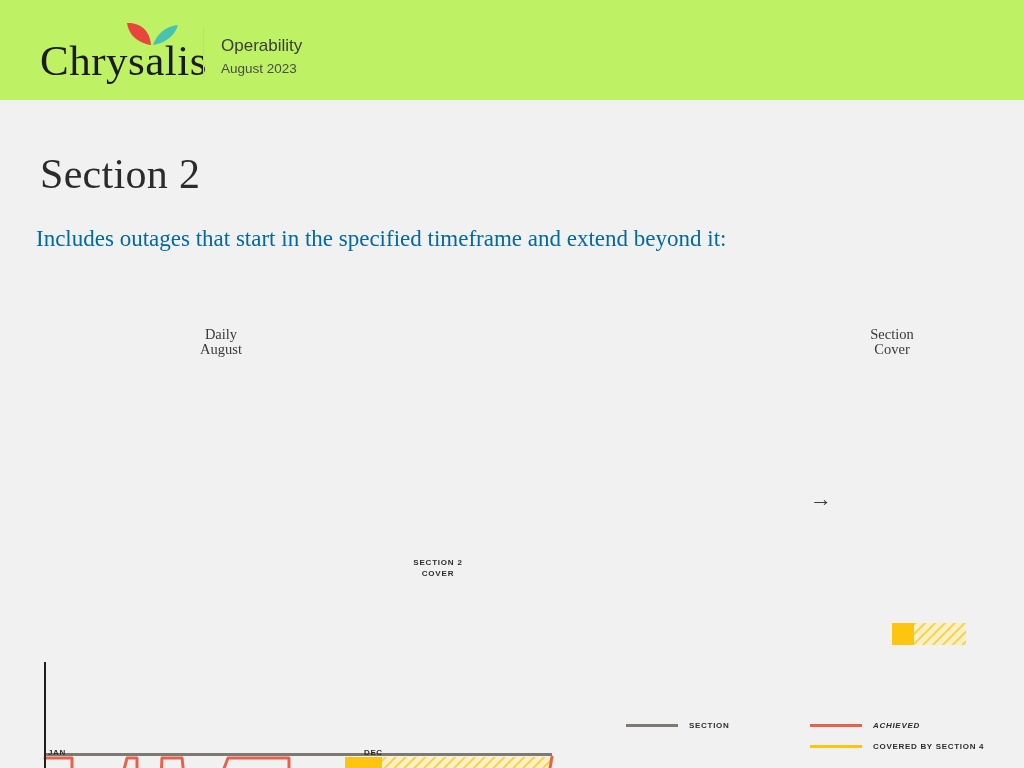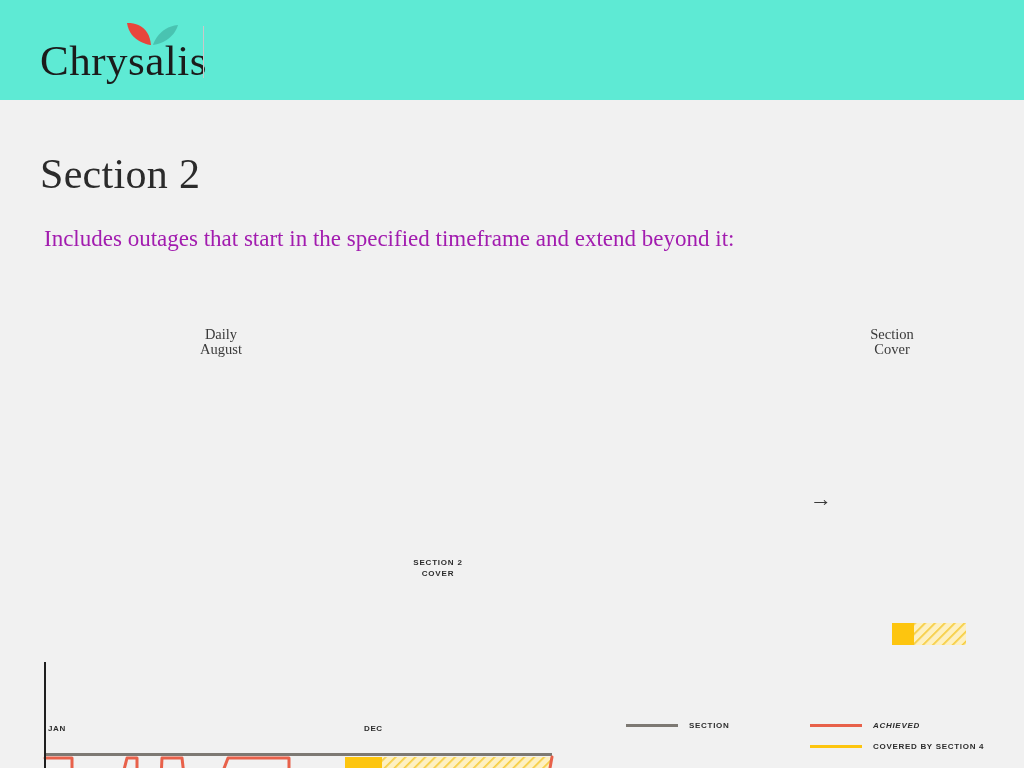--- a/index.html
+++ b/index.html
@@ -14,21 +14,21 @@
     overflow: hidden;
     position: relative;
   }
 
   
   .header {
     position: absolute;
     left: 0; top: 0;
     width: 1024px;
     height: 100px;
-    background: #5eead4;
+    background: #bef264;
     box-sizing: border-box;
   }
   .brand {
     position: absolute;
     left: 40px;
     top: 8px;
     width: 160px;
     height: 82px;
   }
   .brand-leaves {
@@ -77,25 +77,25 @@
     position: absolute;
     left: 40px;
     top: 150px;
     font-family: "Liberation Serif", serif;
     font-size: 42px;
     color: #2b2b2b;
     letter-spacing: 0.3px;
   }
   .slide-subtitle {
     position: absolute;
-    left: 44px;
+    left: 36px;
     top: 226px;
     font-family: "Liberation Serif", serif;
     font-size: 23px;
-    color: #a21caf;
+    color: #0369a1;
   }
 
   
   .chart-area {
     position: absolute;
     left: 0;
     top: 310px;
     width: 828px;
     height: 468px;
   }
@@ -115,20 +115,21 @@
   }
   .cap-daily { left: 176px; top: 17px; width: 90px; }
   .cap-policy { left: 847px; top: 17px; width: 90px; }
 
   .tick-label {
     position: absolute;
     font-size: 8px;
     font-weight: bold;
     letter-spacing: 0.6px;
     color: #2d2d2d;
+    margin-top: 24px;
   }
   .tick-jan { left: 48px; top: 414px; }
   .tick-dec { left: 364px; top: 414px; }
 
   .area-label {
     position: absolute;
     left: 385px;
     top: 248px;
     width: 106px;
     text-align: center;
@@ -189,20 +190,24 @@
   <div class="brand">
     <svg class="brand-leaves" viewBox="0 0 56 30">
       <path d="M27 30 C 27 30, 6 28, 3 8 C 3 8, 25 6, 27 30 Z" fill="#e8453c" transform="translate(0,-1)"></path>
       <path d="M29 30 C 29 30, 34 12, 54 10 C 54 10, 50 27, 29 30 Z" fill="#49c3b1" transform="translate(0,-1)"></path>
     </svg>
     <div class="brand-word">Chrysalis</div>
   </div>
 
   <div class="header-divider"></div>
 
+  <div class="header-meta">
+    <div class="doc-title">Operability</div>
+    <div class="doc-date">August 2023</div>
+  </div>
 
 </div>
 
 <div class="slide-title">Section 2</div>
 <div class="slide-subtitle">Includes outages that start in the specified timeframe and extend beyond it:</div>
 
 <div class="chart-area">
 
   <svg class="chart-svg" width="1024" height="468">
     <defs>

